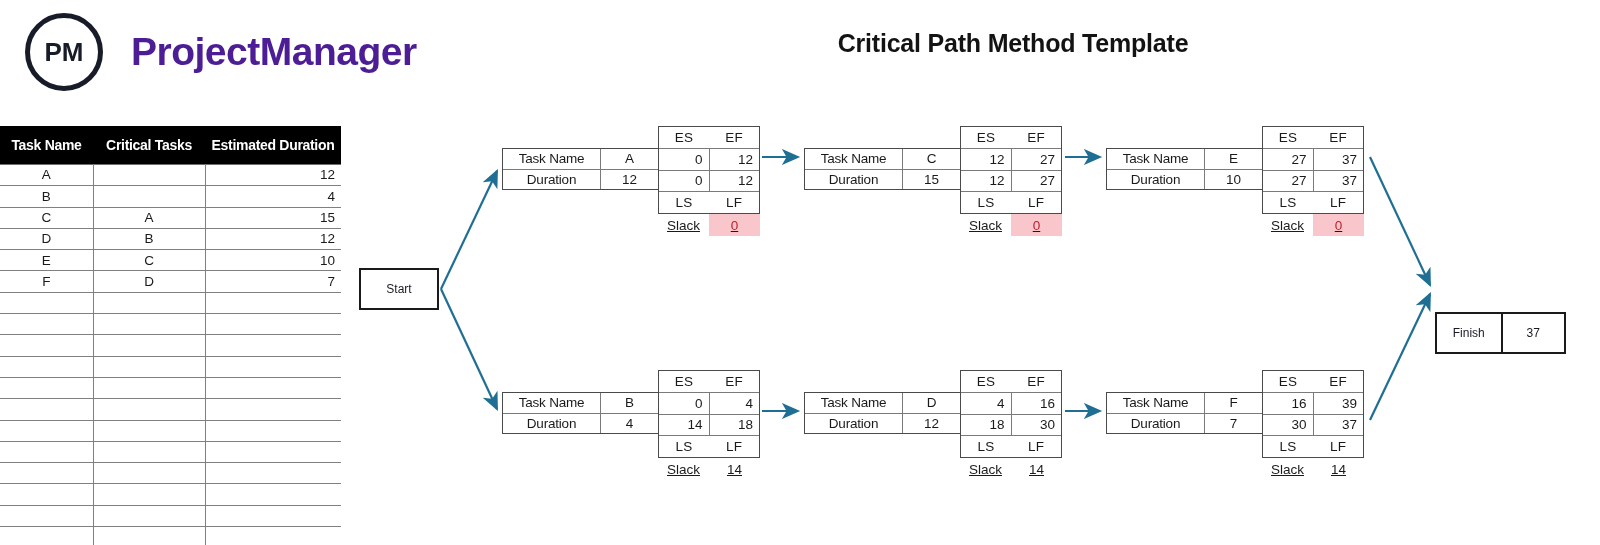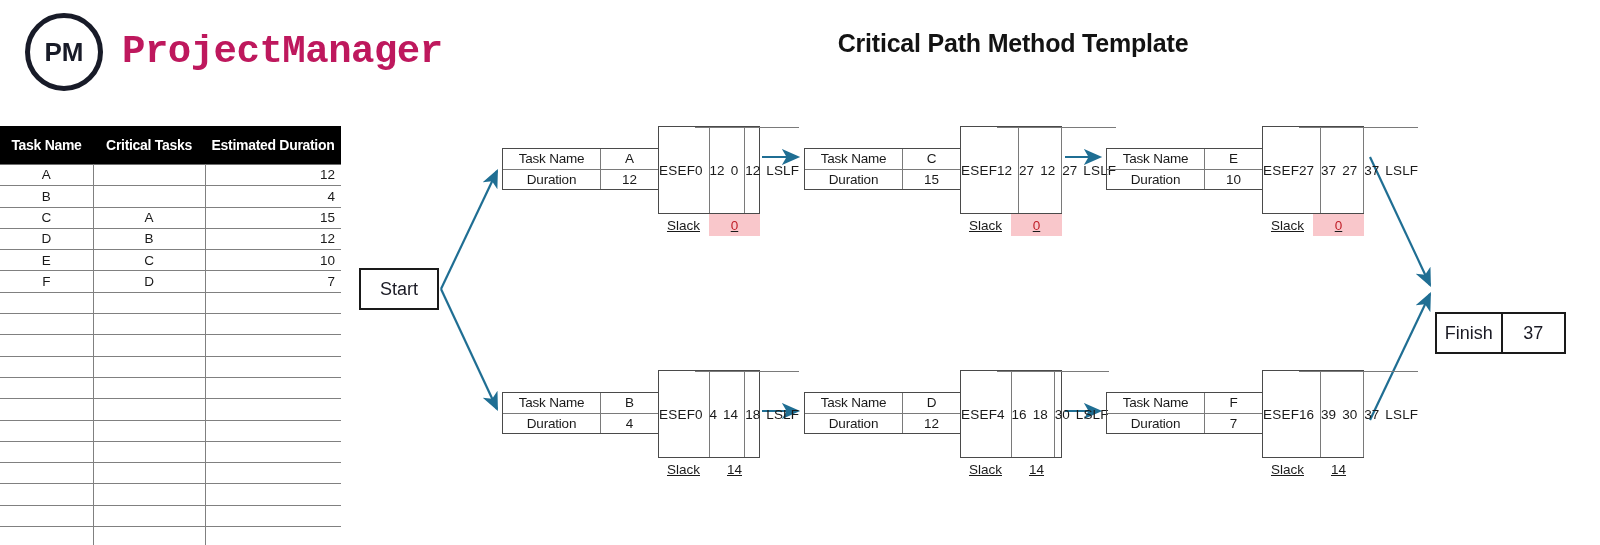--- a/index.html
+++ b/index.html
@@ -17,34 +17,33 @@
     color: #1a1a24;
   }
 
   
   #brand {
     position: absolute;
     left: 22px;
     top: 10px;
     display: flex;
     align-items: center;
-    gap: 16px;
+    gap: 25px;
   }
   #brand .logo-mark {
     width: 84px;
     height: 84px;
     flex: 0 0 84px;
   }
   #brand .brand-name {
     font-size: 39px;
     font-weight: 700;
     letter-spacing: -0.5px;
-    color: #be185d;
+    color: #4c1d95;
     white-space: nowrap;
-    font-family: Liberation Mono, monospace;
   }
   #page-title {
     position: absolute;
     left: 0;
     top: 29px;
     width: 2026px;
     text-align: center;
     font-size: 25px;
     font-weight: 700;
     letter-spacing: -0.2px;
@@ -105,21 +104,21 @@
   }
 
   
   .terminal {
     position: absolute;
     border: 2px solid #1a1a1a;
     background: #ffffff;
     box-sizing: border-box;
     display: flex;
     align-items: stretch;
-    font-size: 18px;
+    font-size: 12px;
   }
   .terminal .cell {
     display: flex;
     align-items: center;
     justify-content: center;
     box-sizing: border-box;
   }
   .terminal .cell + .cell { border-left: 2px solid #1a1a1a; }
 
   #node-start { left: 359px; top: 268px; width: 80px; height: 42px; }
@@ -171,21 +170,21 @@
   
   .cpm-node .right-grid {
     position: absolute;
     left: 156px;
     top: 0;
     width: 102px;
     height: 88px;
     border: 1.6px solid #4a4a4a;
     box-sizing: border-box;
     display: flex;
-    flex-direction: row;
+    flex-direction: column;
     background: #ffffff;
   }
   .cpm-node .right-grid .grow {
     flex: 1 1 25%;
     display: flex;
     align-items: stretch;
   }
   .cpm-node .right-grid .grow + .grow { border-top: 1.6px solid #7a7a7a; }
   .cpm-node .right-grid .gcell {
     flex: 1 1 50%;

